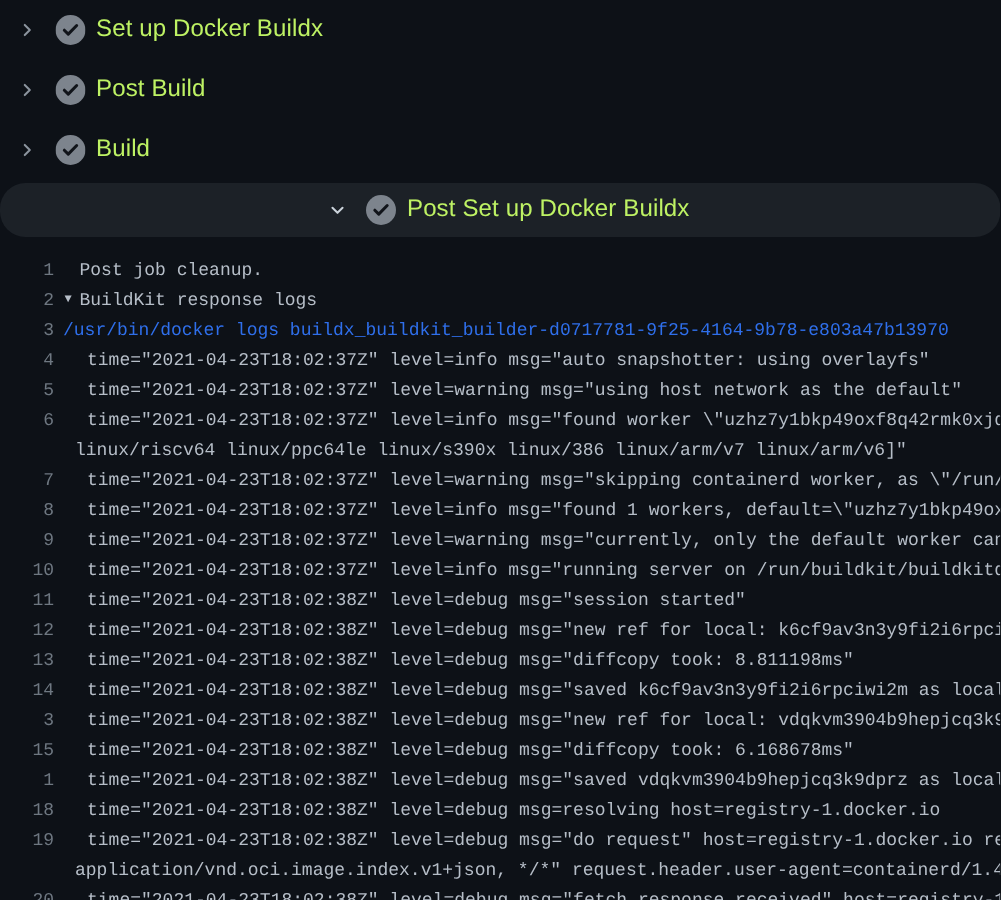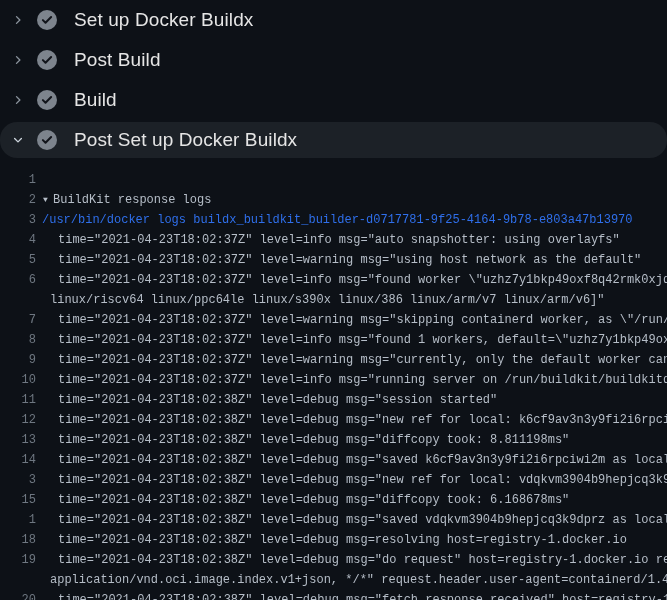--- a/index.html
+++ b/index.html
@@ -8,29 +8,29 @@
     background:#0d1117;
     font-family:"Liberation Sans","DejaVu Sans",sans-serif;
   }
   
   .steps{padding:0;}
   .step-row{
     display:flex;align-items:center;height:40px;box-sizing:border-box;
     padding-left:12px;cursor:pointer;
   }
   .step-row.expanded{
-    background:#1c2127;height:36px;margin:2px 0;border-radius:17px;
+    background:#1c2127;height:36px;margin:2px 0;border-radius:17px;justify-content:center;
   }
   .chev{flex:0 0 12px;height:12px;margin-right:13px;color:#8b949e;display:flex;align-items:center;justify-content:center;}
   .step-row.expanded .chev{color:#c9d1d9;}
   .chev svg{display:block;}
   .chev.down svg{transform:rotate(90deg);}
   .check{flex:0 0 20px;height:20px;margin-right:7px;}
   .check svg{display:block;}
-  .step-label{font-size:19px;color:#e5e5e5;letter-spacing:.1px;margin-left:10px;}
+  .step-label{font-size:16px;color:#bef264;letter-spacing:.1px;}
   
   .log{
     padding-top:10px;
     font-family:"Liberation Mono","DejaVu Sans Mono",monospace;
     font-size:12px;line-height:20px;
   }
   .log-row{display:flex;height:20px;white-space:pre;overflow:hidden;}
   .ln{flex:0 0 36px;text-align:right;color:#6e7781;text-decoration:none;cursor:pointer;}
   .lt{flex:0 0 auto;margin-left:17px;color:#b6bec8;}
   .log-row.content .lt{margin-left:22px;}
@@ -95,21 +95,21 @@
         <span class="check">
           <svg width="20" height="20" viewBox="0 0 16 16">
             <circle cx="8" cy="8" r="8" fill="#7d848d"></circle>
             <path d="M11.3 5.6L6.8 10.2 4.7 8.1" fill="none" stroke="#11141a" stroke-width="1.6" stroke-linecap="round" stroke-linejoin="round"></path>
           </svg>
         </span>
         <span class="step-label">Post Set up Docker Buildx</span>
       </div>
     </div>
   <div class="log">
-      <div class="log-row plain"><span class="ln">1</span></div>
+      <div class="log-row plain"><span class="ln">1</span><span class="lt">Post job cleanup.</span></div>
       <div class="log-row group"><span class="ln">2</span><span class="caret">▼</span><span class="lt">BuildKit response logs</span></div>
       <div class="log-row command"><span class="ln">3</span><span class="lt">/usr/bin/docker logs buildx_buildkit_builder-d0717781-9f25-4164-9b78-e803a47b13970</span></div>
       <div class="log-row content"><span class="ln">4</span><span class="lt">time="2021-04-23T18:02:37Z" level=info msg="auto snapshotter: using overlayfs"</span></div>
       <div class="log-row content"><span class="ln">5</span><span class="lt">time="2021-04-23T18:02:37Z" level=warning msg="using host network as the default"</span></div>
       <div class="log-row content"><span class="ln">6</span><span class="lt">time="2021-04-23T18:02:37Z" level=info msg="found worker \"uzhz7y1bkp49oxf8q42rmk0xjd</span></div>
       <div class="log-row wrap"><span class="ln"></span><span class="lt">linux/riscv64 linux/ppc64le linux/s390x linux/386 linux/arm/v7 linux/arm/v6]"</span></div>
       <div class="log-row content"><span class="ln">7</span><span class="lt">time="2021-04-23T18:02:37Z" level=warning msg="skipping containerd worker, as \"/run/</span></div>
       <div class="log-row content"><span class="ln">8</span><span class="lt">time="2021-04-23T18:02:37Z" level=info msg="found 1 workers, default=\"uzhz7y1bkp49ox</span></div>
       <div class="log-row content"><span class="ln">9</span><span class="lt">time="2021-04-23T18:02:37Z" level=warning msg="currently, only the default worker can</span></div>
       <div class="log-row content"><span class="ln">10</span><span class="lt">time="2021-04-23T18:02:37Z" level=info msg="running server on /run/buildkit/buildkitd</span></div>

